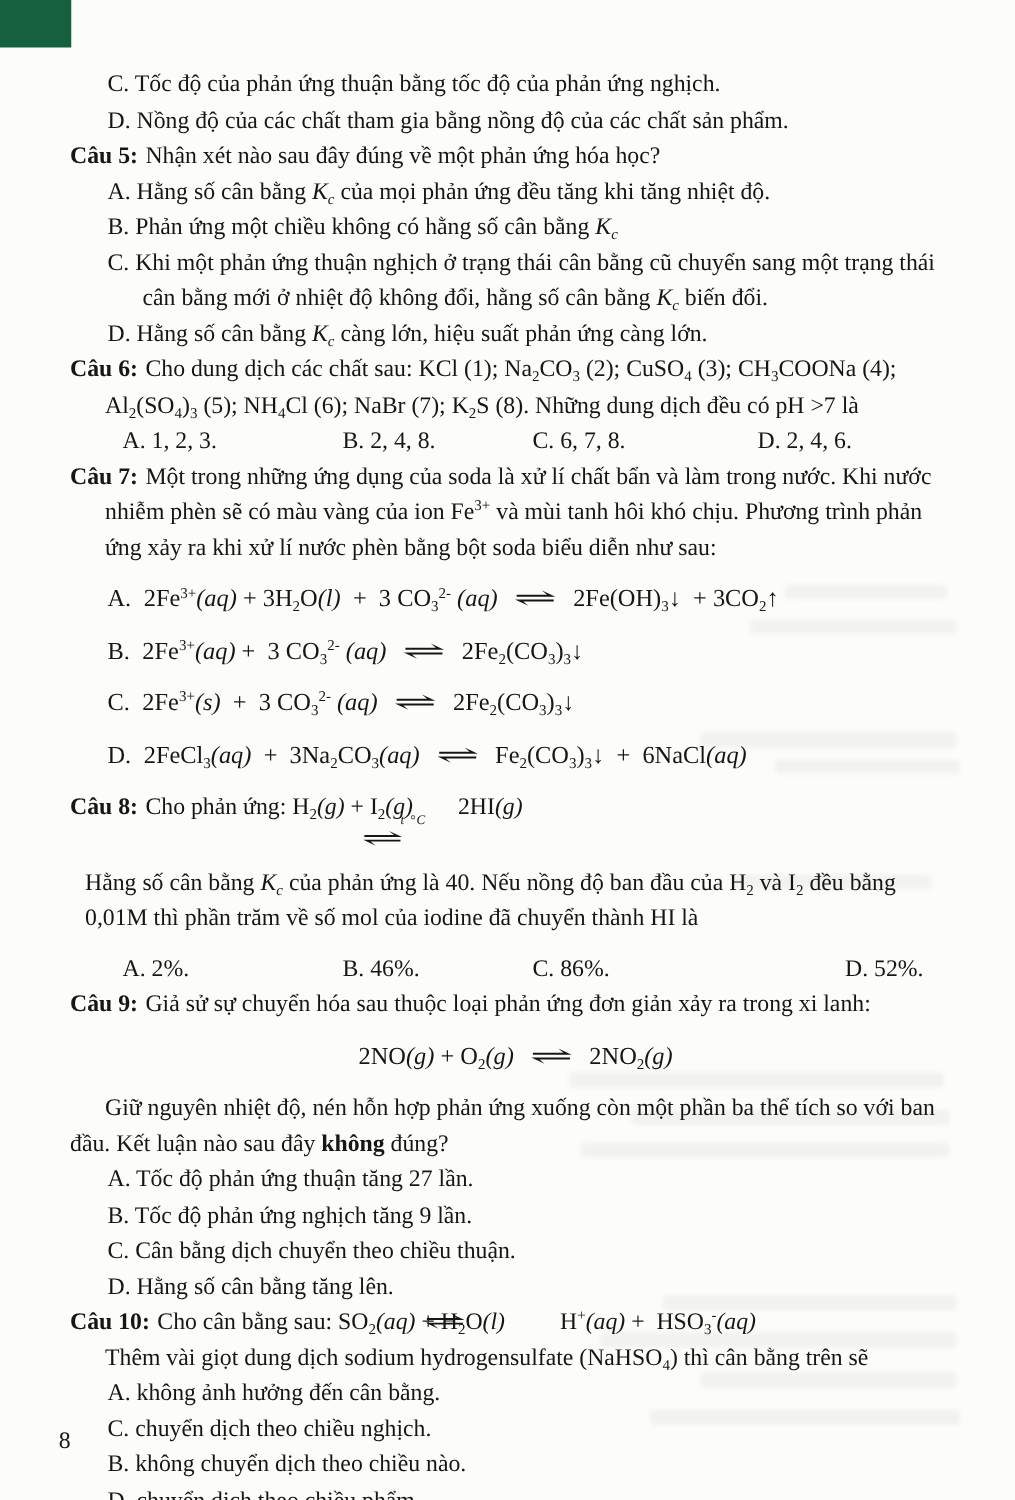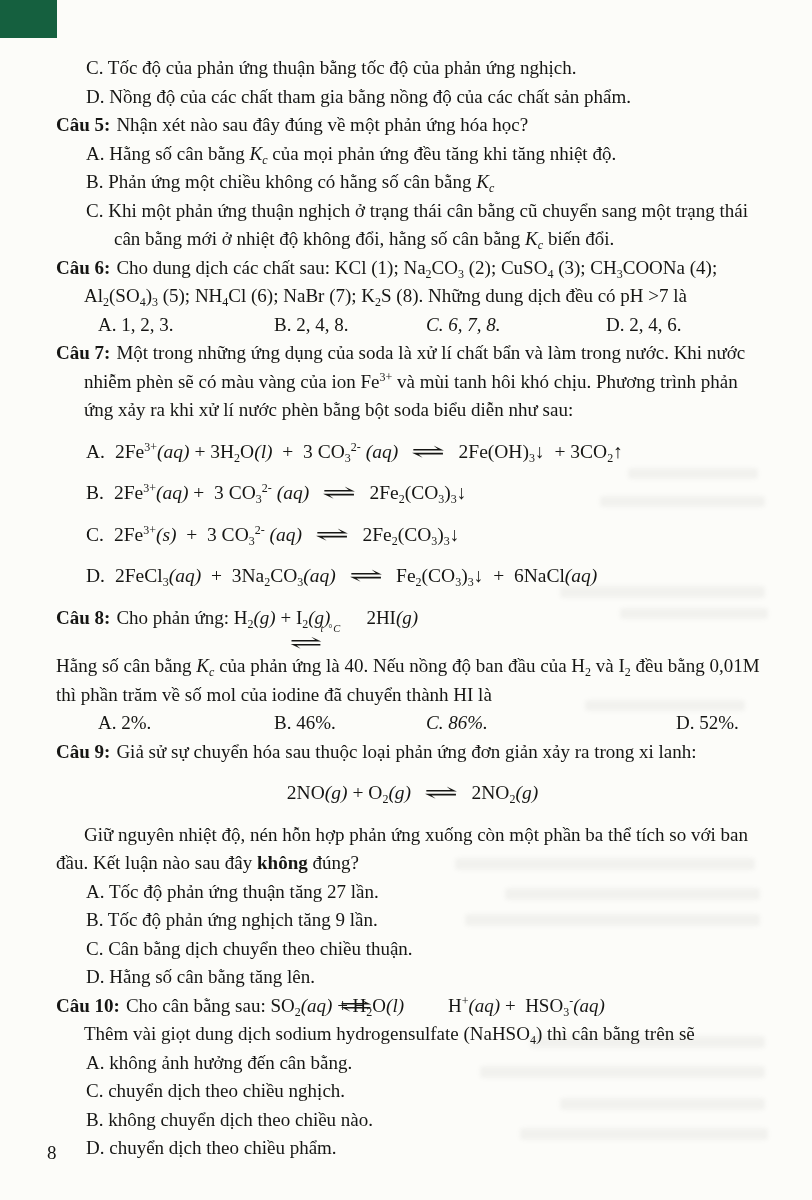--- a/index.html
+++ b/index.html
@@ -13,26 +13,26 @@
   }
   .corner-green { position:absolute; top:0; left:0; width:57px; height:38px; }
   .content {
     position:absolute; left:56px; top:54px; width:713px;
     font-size:19px; line-height:28.5px;
   }
   p { margin:0; }
   .question { margin-left:28px; text-indent:-28px; }
   .qlabel { font-weight:bold; margin-right:6px; }
   .option { margin-left:58px; text-indent:-28px; }
-  .cont-para { margin:0; }
+  .cont-para { margin:12px; }
   .para { text-indent:28px; }
   .answers { display:flex; margin-left:42px; }
   .answers .c1 { width:176px; }
   .answers .c2 { width:152px; }
-  .answers .c3 { width:180px;font-style:italic; }
+  .answers .c3 { width:180px; }
   .answers.spread .c3 { width:250px; }
   .equation { margin:13px 0 13px 30px; font-size:19.5px; white-space:nowrap; }
   .eq-letter { margin-right:10px; }
   .arrow { display:inline-block; margin:0 22px; }
   .arrow-g { display:inline-block; transform:scaleX(2.1); }
   .arrow-labeled {
     display:inline-flex; flex-direction:column; align-items:center;
     vertical-align:-8px; margin:0 18px; line-height:1;
   }
   .arrow-cond { font-size:10.5px; font-style:italic; margin-bottom:-1px; letter-spacing:1px; }
@@ -67,20 +67,21 @@
 
   <p class="option">C. Tốc độ của phản ứng thuận bằng tốc độ của phản ứng nghịch.</p>
   <p class="option">D. Nồng độ của các chất tham gia bằng nồng độ của các chất sản phẩm.</p>
 
   <p class="question">
     <span class="qlabel">Câu 5:</span><span>Nhận xét nào sau đây đúng về một phản ứng hóa học?</span>
   </p>
   <p class="option">A. Hằng số cân bằng <i>K<sub>c</sub></i> của mọi phản ứng đều tăng khi tăng nhiệt độ.</p>
   <p class="option">B. Phản ứng một chiều không có hằng số cân bằng <i>K<sub>c</sub></i></p>
   <p class="option">C. Khi một phản ứng thuận nghịch ở trạng thái cân bằng cũ chuyển sang một trạng thái cân bằng mới ở nhiệt độ không đổi, hằng số cân bằng <i>K<sub>c</sub></i> biến đổi.</p>
+  <p class="option">D. Hằng số cân bằng <i>K<sub>c</sub></i> càng lớn, hiệu suất phản ứng càng lớn.</p>
 
   <p class="question">
     <span class="qlabel">Câu 6:</span><span>Cho dung dịch các chất sau: KCl (1); Na<sub>2</sub>CO<sub>3</sub> (2); CuSO<sub>4</sub> (3); CH<sub>3</sub>COONa (4); Al<sub>2</sub>(SO<sub>4</sub>)<sub>3</sub> (5); NH<sub>4</sub>Cl (6); NaBr (7); K<sub>2</sub>S (8). Những dung dịch đều có pH &gt;7 là</span>
   </p>
   <p class="answers">
     <span class="c1">A. 1, 2, 3.</span>
     <span class="c2">B. 2, 4, 8.</span>
     <span class="c3">C. 6, 7, 8.</span>
     <span class="c4">D. 2, 4, 6.</span>
   </p>

